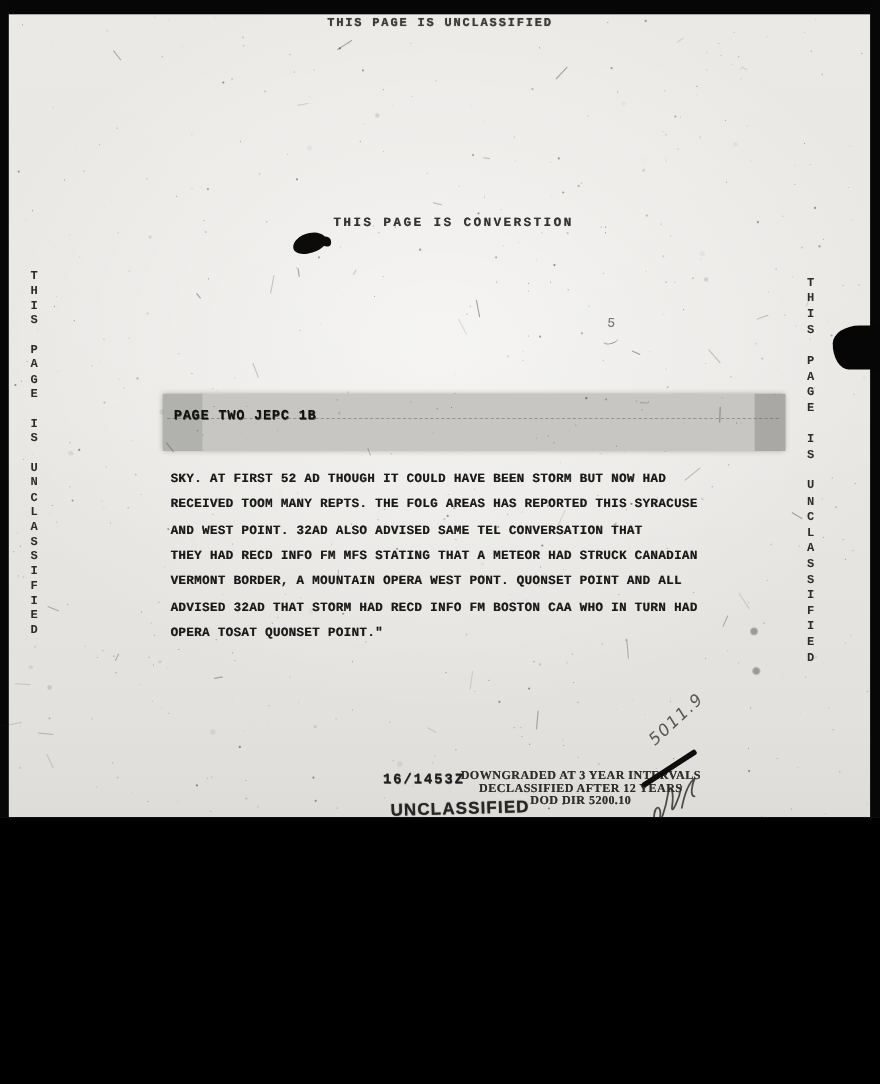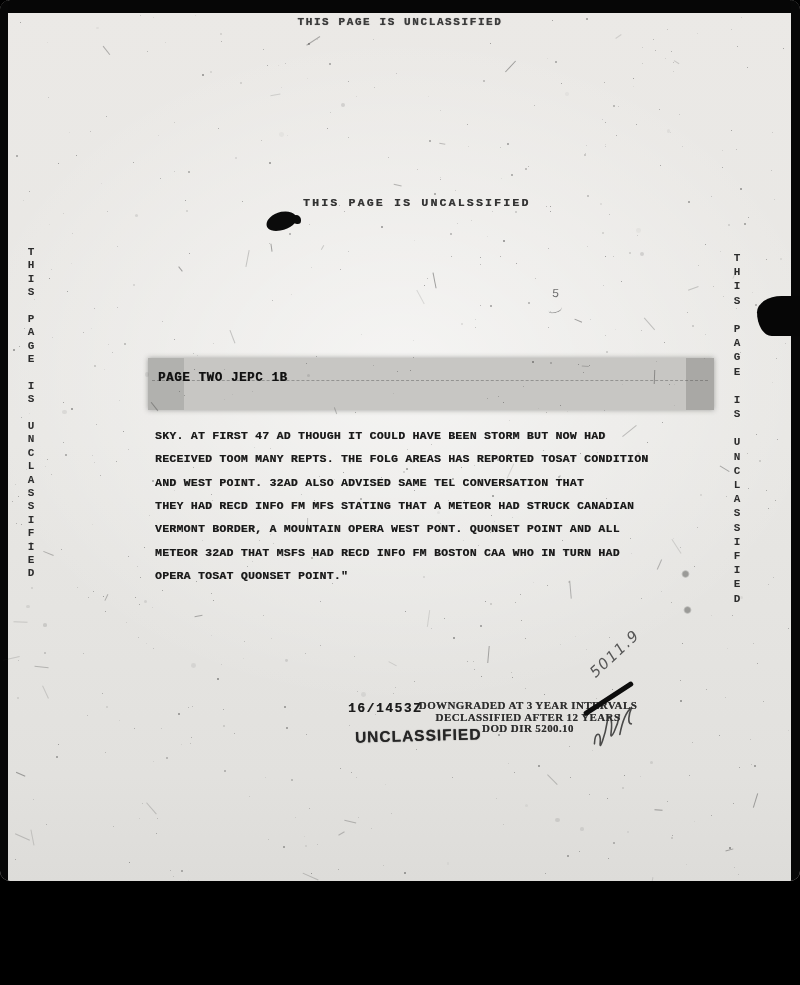--- a/index.html
+++ b/index.html
@@ -1,22 +1,21 @@
 <!DOCTYPE html>
 <html><head>
 <meta charset="utf-8">
 <style>
   html,body{margin:0;padding:0;background:#000;}
   .scan{
-    position:relative;width:800px;height:881px;overflow:hidden;
+    position:relative;width:800px;height:743px;overflow:hidden;
     background:
       radial-gradient(ellipse 620px 480px at 50% 42%, rgba(255,255,255,.55), rgba(255,255,255,0) 70%),
       linear-gradient(180deg,#ebe9e6 0%,#e8e7e4 50%,#e2e1de 88%,#dddcd9 100%);
     font-family:"Liberation Mono", monospace;
-    border-radius:10px;
   }
   .abs{position:absolute;}
   
   .bar-top{left:0;top:0;width:800px;height:13px;background:#060606;}
   .bar-left{left:0;top:0;width:8px;height:985px;background:#070707;}
   .bar-right{right:0;top:0;width:9px;height:985px;background:#070707;}
   .bottom-band{left:0;top:944px;width:800px;height:41px;background:#050505;
     clip-path:polygon(0 20%,86% 36%,88.5% 6%,100% 16%,100% 100%,0 100%);}
   .band-inner-rect{left:340px;top:969px;width:112px;height:16px;background:#d7d6d3;transform:rotate(-.6deg);}
   .dark-strip{left:692px;top:918px;width:17px;height:42px;background:#0a0a0a;transform:rotate(3deg);}
@@ -82,21 +81,21 @@
 
   <div class="abs bar-top"></div>
   <div class="abs bar-left"></div>
   <div class="abs bar-right"></div>
   <div class="abs bottom-smudge"></div>
   <div class="abs bottom-band"></div>
   <div class="abs band-inner-rect"></div>
   <div class="abs dark-strip"></div>
 
   <div class="abs top-banner">THIS PAGE IS UNCLASSIFIED</div>
-  <div class="abs mid-banner">THIS PAGE IS UNCALSSIFIED</div>
+  <div class="abs mid-banner">THIS PAGE IS CONVERSTION</div>
 
   <div class="abs vert vert-left" id="vertLeft">
       <span>T</span>
       <span>H</span>
       <span>I</span>
       <span>S</span>
       <span>&nbsp;</span>
       <span>P</span>
       <span>A</span>
       <span>G</span>
@@ -147,26 +146,26 @@
     </div>
 
   <div class="abs header-strip">
     <div class="abs strip-dark-left"></div>
     <div class="abs strip-dark-right"></div>
     <div class="abs strip-scanline"></div>
     <span class="header-text">PAGE TWO JEPC 1B</span>
   </div>
 
   <div class="abs body-text" id="bodyText">
-      <div class="typed-line">SKY. AT FIRST 47 AD THOUGH IT COULD HAVE BEEN STORM BUT NOW HAD</div>
-      <div class="typed-line">RECEIVED TOOM MANY REPTS. THE FOLG AREAS HAS REPORTED TOSAT CONDITION</div>
+      <div class="typed-line">SKY. AT FIRST 52 AD THOUGH IT COULD HAVE BEEN STORM BUT NOW HAD</div>
+      <div class="typed-line">RECEIVED TOOM MANY REPTS. THE FOLG AREAS HAS REPORTED THIS SYRACUSE</div>
       <div class="typed-line">AND WEST POINT. 32AD ALSO ADVISED SAME TEL CONVERSATION THAT</div>
       <div class="typed-line">THEY HAD RECD INFO FM MFS STATING THAT A METEOR HAD STRUCK CANADIAN</div>
       <div class="typed-line">VERMONT BORDER, A MOUNTAIN OPERA WEST PONT. QUONSET POINT AND ALL</div>
-      <div class="typed-line">METEOR 32AD THAT MSFS HAD RECD INFO FM BOSTON CAA WHO IN TURN HAD</div>
+      <div class="typed-line">ADVISED 32AD THAT STORM HAD RECD INFO FM BOSTON CAA WHO IN TURN HAD</div>
       <div class="typed-line">OPERA TOSAT QUONSET POINT."</div>
     </div>
 
   <div class="abs time-group">16/1453Z</div>
   <div class="abs downgrade">
     <div>DOWNGRADED AT 3 YEAR INTERVALS</div>
     <div>DECLASSIFIED AFTER 12 YEARS</div>
     <div>DOD DIR 5200.10</div>
   </div>
   <div class="abs unclassified-stamp">UNCLASSIFIED</div>

